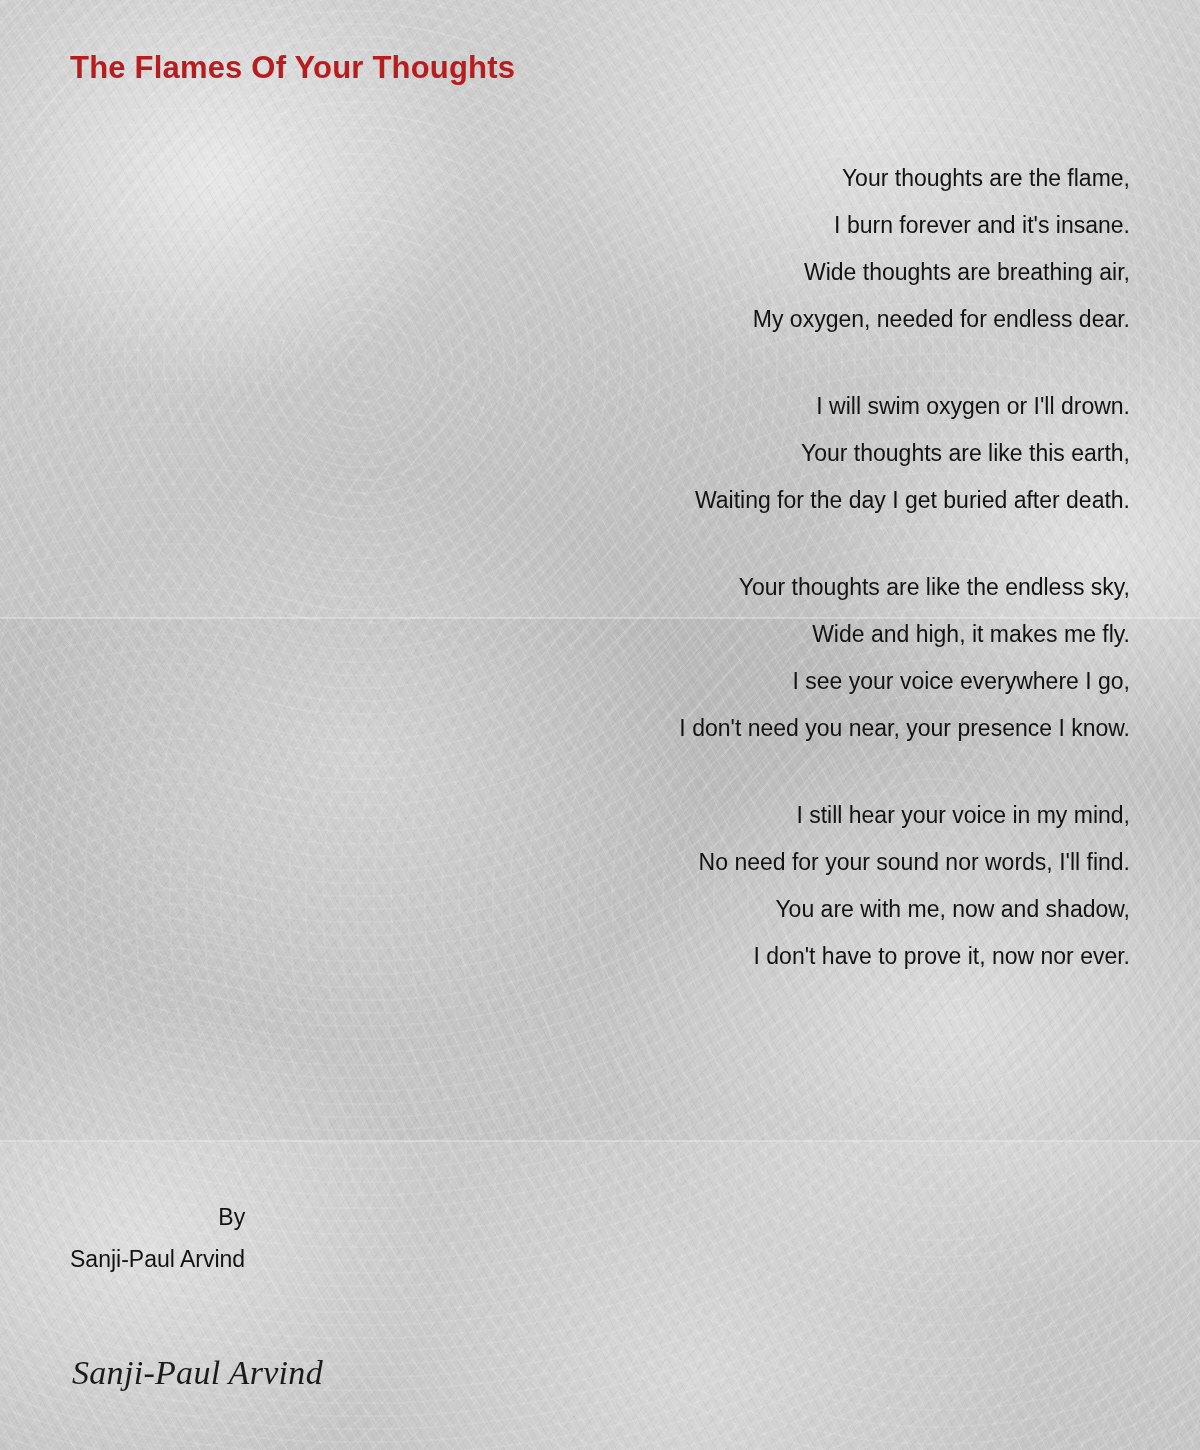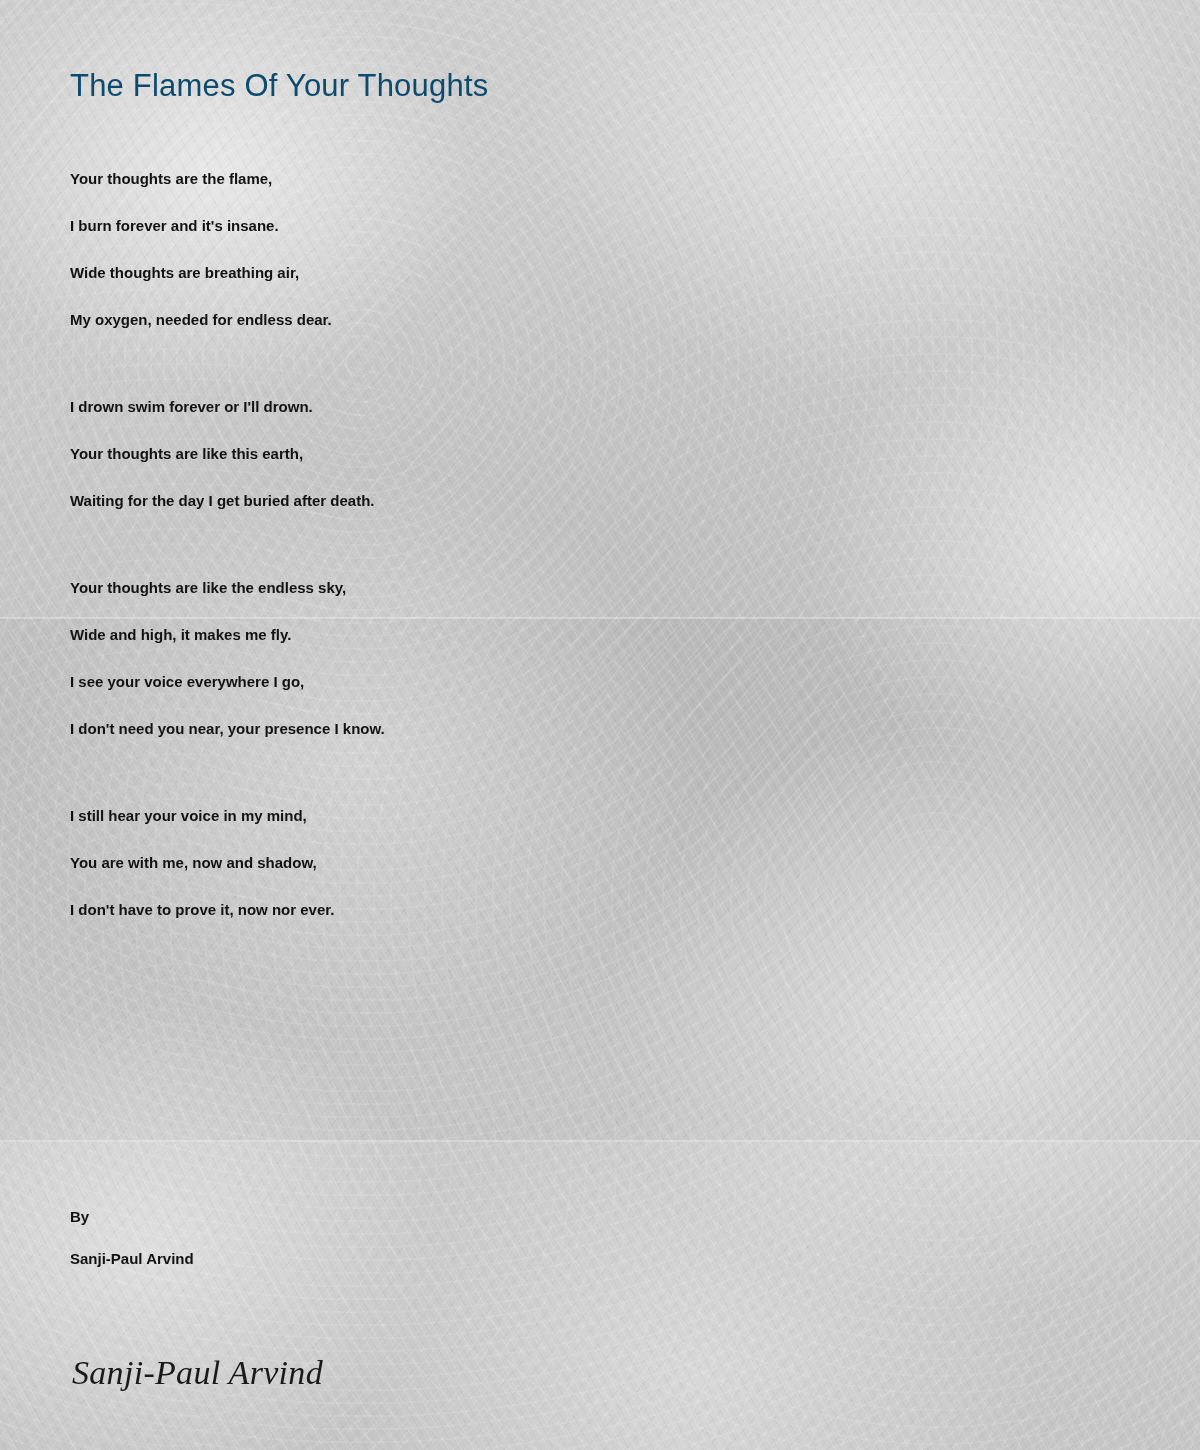--- a/index.html
+++ b/index.html
@@ -112,43 +112,44 @@
   .content {
     position: absolute;
     left: 0; top: 0;
     width: 1200px;
     height: 1450px;
   }
 
   .poem-title {
     position: absolute;
     left: 70px;
-    top: 47px;
+    top: 29px;
     font-size: 31px;
-    font-weight: normal;
-    color: #0c4a6e;
+    font-weight: bold;
+    color: #b91c1c;
     letter-spacing: 0.2px;
   }
 
   .poem-body {
     position: absolute;
     left: 70px;
     top: 155px;
     width: 1060px;
   }
 
   .stanza {
     margin-bottom: 40px;
   }
   .line {
-    font-size: 15px;
-    font-weight: bold;
+    font-size: 23px;
+    font-weight: normal;
     color: #121212;
     line-height: 47px;
     white-space: pre;
+    text-align: right;
   }
 
   .byline {
     position: absolute;
     left: 70px;
     top: 1196px;
   }
   .byline .line {
     line-height: 42px;
   }
@@ -187,34 +188,35 @@
     <div class="poem-body">
 
       <div class="stanza">
         <div class="line">Your thoughts are the flame,</div>
         <div class="line">I burn forever and it's insane.</div>
         <div class="line">Wide thoughts are breathing air,</div>
         <div class="line">My oxygen, needed for endless dear.</div>
       </div>
 
       <div class="stanza">
-        <div class="line">I drown swim forever or I'll drown.</div>
+        <div class="line">I will swim oxygen or I'll drown.</div>
         <div class="line">Your thoughts are like this earth,</div>
         <div class="line">Waiting for the day I get buried after death.</div>
       </div>
 
       <div class="stanza">
         <div class="line">Your thoughts are like the endless sky,</div>
         <div class="line">Wide and high, it makes me fly.</div>
         <div class="line">I see your voice everywhere I go,</div>
         <div class="line">I don't need you near, your presence I know.</div>
       </div>
 
       <div class="stanza">
         <div class="line">I still hear your voice in my mind,</div>
+        <div class="line">No need for your sound nor words, I'll find.</div>
         <div class="line">You are with me, now and shadow,</div>
         <div class="line">I don't have to prove it, now nor ever.</div>
       </div>
 
     </div>
 
     <div class="byline">
       <div class="line">By</div>
       <div class="line">Sanji-Paul Arvind</div>
     </div>

